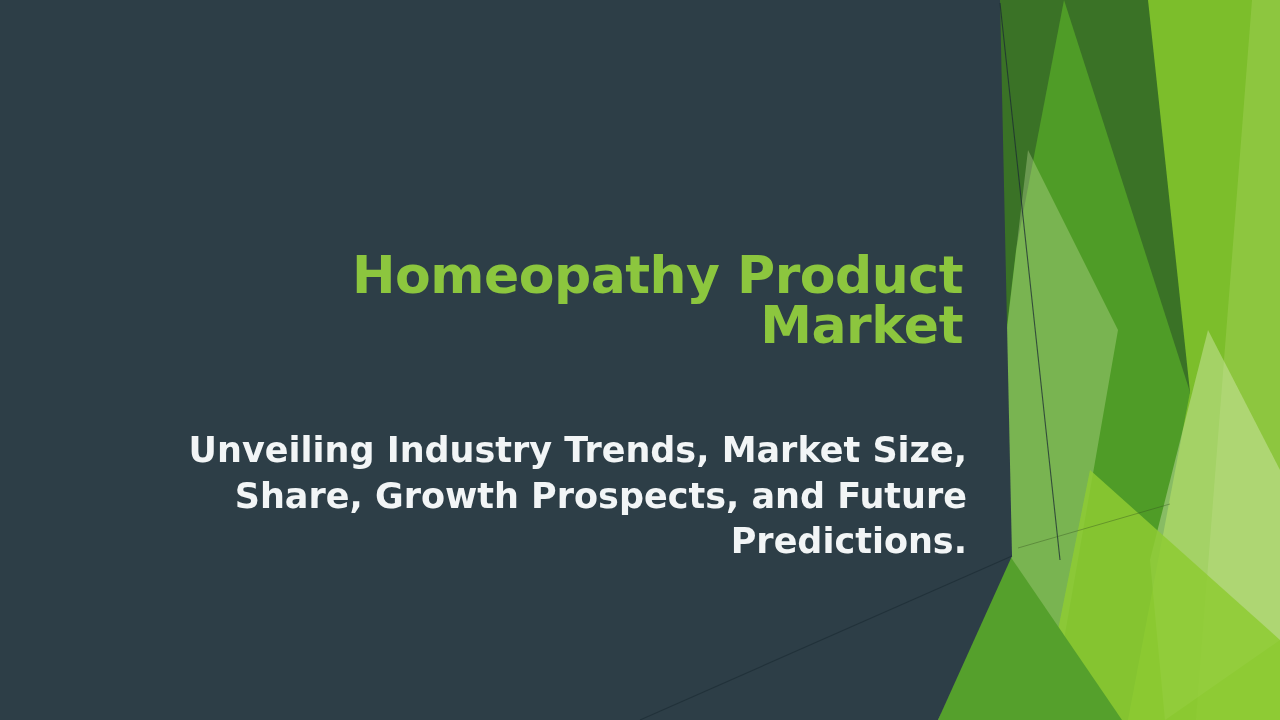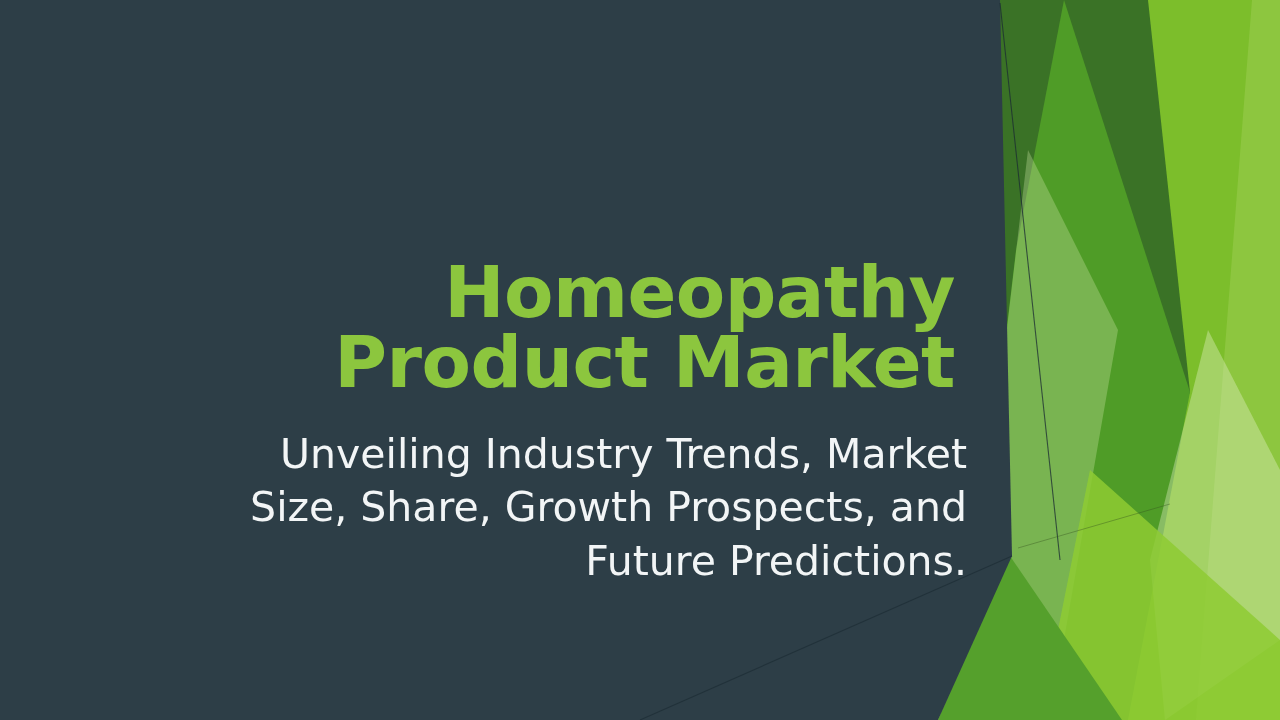--- a/index.html
+++ b/index.html
@@ -30,41 +30,41 @@
     height: 720px;
   }
   #title-block {
     position: absolute;
     left: 170px;
     top: 246px;
     width: 797px;
     text-align: right;
   }
   #slide-title {
-    margin: 12px;
+    margin: 4px;
     font-family: "DejaVu Sans", sans-serif;
     font-weight: 700;
-    font-size: 72px;
+    font-size: 52px;
     line-height: 0.97em;
     letter-spacing: -0.5px;
     color: #8cc63e;
     white-space: normal;
   }
   #subtitle-block {
     position: absolute;
     left: 170px;
     top: 428px;
     width: 797px;
     text-align: right;
   }
   #slide-subtitle {
     margin: 0;
     font-family: "DejaVu Sans", sans-serif;
-    font-weight: 400;
-    font-size: 41px;
+    font-weight: 700;
+    font-size: 35px;
     line-height: 1.3em;
     color: #f2f5f6;
   }
 </style>
 </head>
 <body>
 
 <div id="slide">
 
   <svg id="bg-art" viewBox="0 0 1280 720" preserveAspectRatio="none" xmlns="http://www.w3.org/2000/svg">

